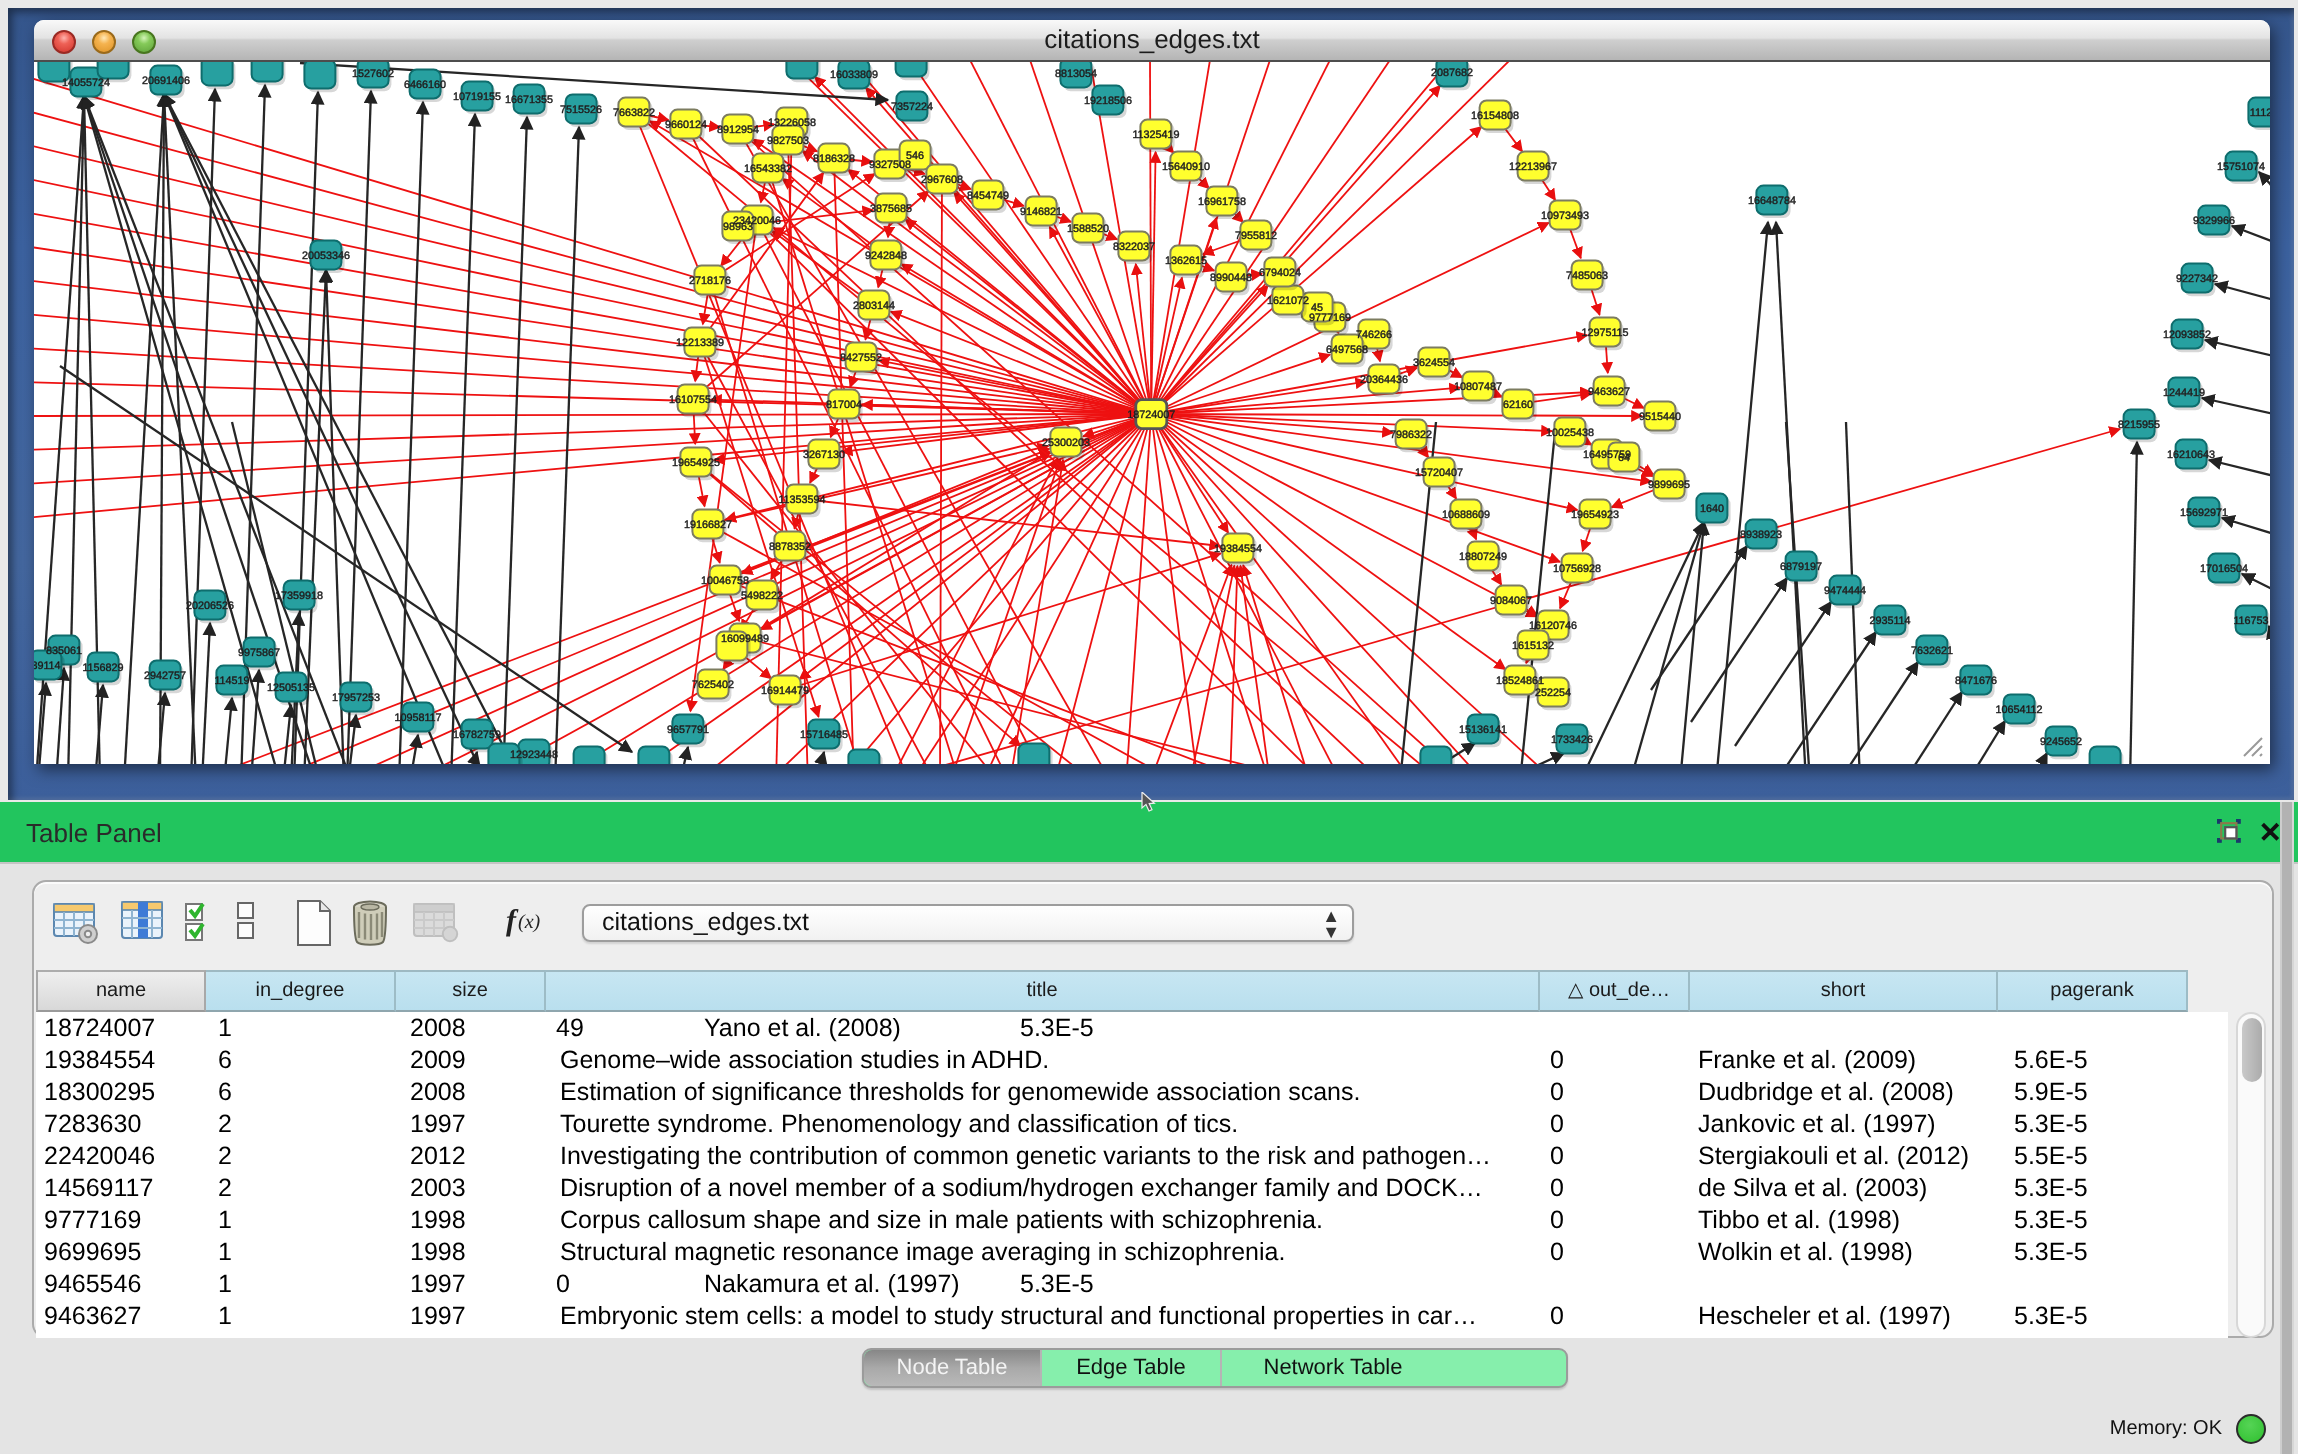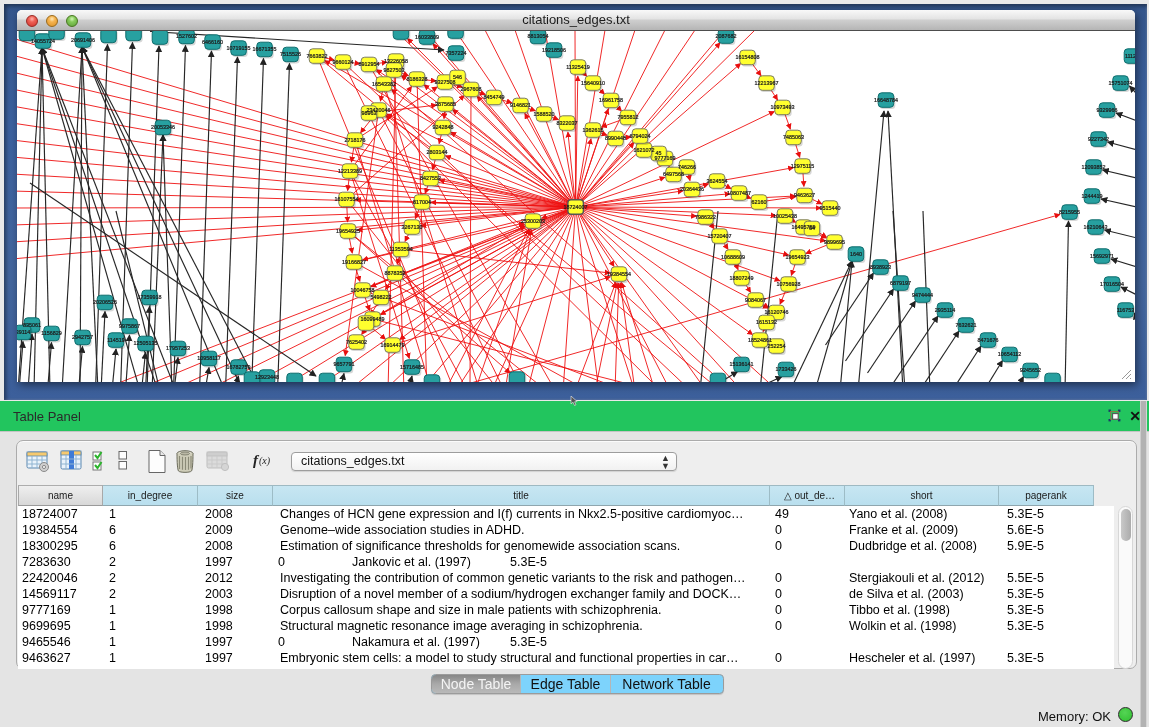--- a/index.html
+++ b/index.html
@@ -37,28 +37,28 @@
 #thead .hg{background:linear-gradient(180deg,#efefef 0%,#d8d8d8 100%);border-top:1px solid #adadad;border-bottom:1px solid #9a9a9a;border-right:1px solid #a8a8a8;border-left:1px solid #a8a8a8}
 #tbody{position:absolute;left:1px;top:65px;width:1096px;height:163px;background:#fff;overflow:hidden;
  font-size:12.5px;color:#000}
 .tr{display:flex;height:16px;line-height:16px;white-space:nowrap}
 .tr>div{overflow:hidden}
 .c0{width:85px;padding-left:4px}.c1{width:95px;padding-left:6px}.c2{width:75px;padding-left:7px}
 .c3{width:497px;padding-left:7px}.c4{width:75px;padding-left:5px}.c5{width:154px;padding-left:4px}
 .c6{width:95px;padding-left:8px}
 #vsb{position:absolute;right:3px;top:65px;width:15px;height:163px;background:#fafafa;border:1px solid #d7d7d7;border-radius:8px}
 #vsb .th{position:absolute;left:1.5px;top:2px;width:10px;height:32px;border-radius:6px;background:linear-gradient(90deg,#c9c9c9,#ababab)}
-#tabs{position:absolute;left:431px;top:273px;width:293px;height:20px;display:flex;
- border:1px solid #9b9b9b;border-radius:4.5px;background:#7dd3fc;font-size:14px;
+#tabs{position:absolute;left:431px;top:273px;width:353px;height:20px;display:flex;
+ border:1px solid #9b9b9b;border-radius:4.5px;background:#86efac;font-size:11px;
  box-shadow:0 1px 1px rgba(0,0,0,.15)}
 #tabs .seg{line-height:19px;text-align:center;color:#111}
 #tabs .s1{width:88px;background:linear-gradient(180deg,#878787,#a9a9a9 50%,#b9b9b9);color:#f4f4f4;border-radius:4px 0 0 4px}
 #tabs .s2{width:91px;border-left:1px solid #b5b5b5;border-right:1px solid #b5b5b5}
 #tabs .s3{width:111px;border-radius:0 4px 4px 0}
-#status{position:absolute;left:0;top:299px;width:1149px;height:27px;font-size:13px;color:#111}
+#status{position:absolute;left:0;top:299px;width:1149px;height:27px;font-size:10px;color:#111}
 #status .mem{position:absolute;right:38px;top:9px}
 #status .dot{position:absolute;right:16px;top:7px;width:15px;height:15px;border-radius:50%;
  background:radial-gradient(circle at 45% 35%,#55d455,#2fbf2f);border:1.5px solid #2b2b2b}
 #rstrip{position:absolute;right:2px;top:0px;width:7px;height:326px;background:#b2b2b2;border-left:1px solid #cdcdcd;border-right:1px solid #d6d6d6}
 #grip{position:absolute;left:1120px;top:366px;width:13px;height:13px;z-index:40}
 </style></head><body>
 <div id="app">
  <div id="blue">
       <div class="inner-shadow"></div>
   <div id="win">
@@ -838,21 +838,20 @@
     <div class="h" style="width:497px">title</div>
     <div class="h" style="width:75px;text-align:center;padding-left:5px">△ out_de…</div>
     <div class="h" style="width:154px">short</div>
     <div class="h" style="width:95px">pagerank</div>
    </div>
    <div id="tbody">
           <div class="tr">
             <div class="c0">18724007</div>
             <div class="c1">1</div>
             <div class="c2">2008</div>
-            <div class="c3">Changes of HCN gene expression and I(f) currents in Nkx2.5-positive cardiomyoc…</div>
             <div class="c4">49</div>
             <div class="c5">Yano et al. (2008)</div>
             <div class="c6">5.3E-5</div>
           </div>
           <div class="tr">
             <div class="c0">19384554</div>
             <div class="c1">6</div>
             <div class="c2">2009</div>
             <div class="c3">Genome–wide association studies in ADHD.</div>
             <div class="c4">0</div>
@@ -865,20 +864,21 @@
             <div class="c2">2008</div>
             <div class="c3">Estimation of significance thresholds for genomewide association scans.</div>
             <div class="c4">0</div>
             <div class="c5">Dudbridge et al. (2008)</div>
             <div class="c6">5.9E-5</div>
           </div>
           <div class="tr">
             <div class="c0">7283630</div>
             <div class="c1">2</div>
             <div class="c2">1997</div>
+            <div class="c3">Tourette syndrome. Phenomenology and classification of tics.</div>
             <div class="c4">0</div>
             <div class="c5">Jankovic et al. (1997)</div>
             <div class="c6">5.3E-5</div>
           </div>
           <div class="tr">
             <div class="c0">22420046</div>
             <div class="c1">2</div>
             <div class="c2">2012</div>
             <div class="c3">Investigating the contribution of common genetic variants to the risk and pathogen…</div>
             <div class="c4">0</div>

